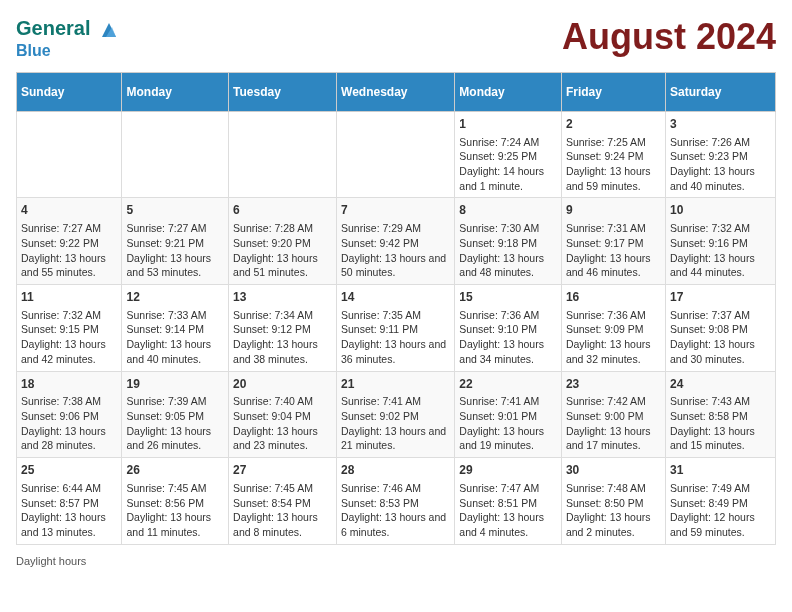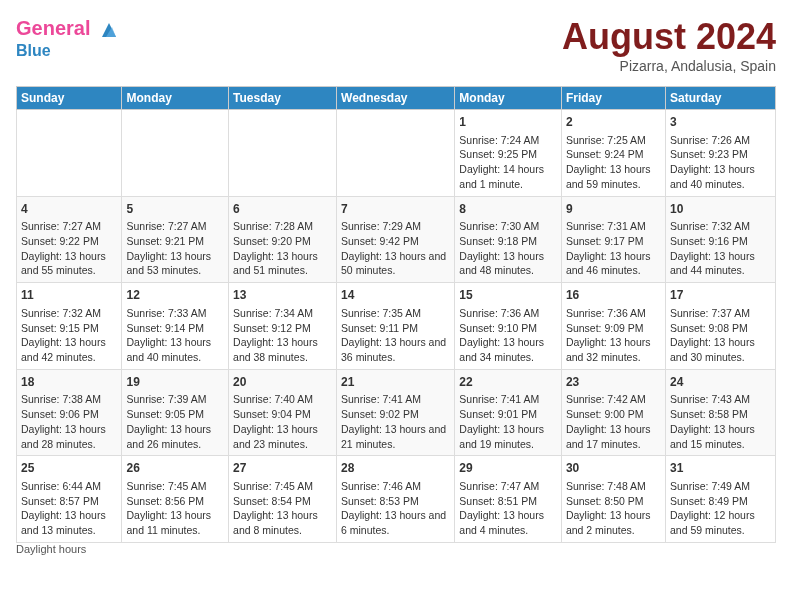--- a/index.html
+++ b/index.html
@@ -36,21 +36,21 @@
       width: 100%;
       border-collapse: collapse;
       font-size: 11px;
     }
     thead tr {
       background-color: #2E86C1;
     }
     thead th {
       color: #fff;
       text-align: left;
-      padding: 4px 4px;
+      padding: 12px 4px;
       font-size: 12px;
       font-weight: bold;
       border: 1px solid #ccc;
     }
     tbody tr {
       vertical-align: top;
     }
     tbody td {
       border: 1px solid #ddd;
       padding: 4px;
@@ -67,45 +67,45 @@
     .day-num {
       font-weight: bold;
       font-size: 12px;
       display: block;
       margin-bottom: 2px;
     }
     .empty-cell {
       background: #fff !important;
     }
     .footer {
+      margin-top: 10px;
       font-size: 11px;
       color: #555;
     }
   </style>
 </head>
 <body>
 
 <div class="header-area">
   <div class="logo">
     <div>
       <div style="display:flex;align-items:center;">
         <div style="font-size:20px;font-weight:bold;color:#333;line-height:1.2;">
-          <span style="color:#ec4899;">General</span>
+          <span style="color:#0f766e;">General</span>
           <svg width="22" height="22" viewBox="0 0 22 22" style="vertical-align:middle;margin-left:2px;">
             <polygon points="4,18 11,4 18,18" fill="#2E86C1"></polygon>
             <polygon points="8,18 14,8 18,18" fill="#5DADE2" opacity="0.7"></polygon>
           </svg>
         </div>
       </div>
       <div style="font-size:16px;font-weight:bold;color:#2E86C1;line-height:1.2;">Blue</div>
     </div>
   </div>
   <div class="title-area">
     <div class="month-year">August 2024</div>
-    <div class="location">Pizarra, Andalusia, Spain</div>
   </div>
 </div>
 
 <table>
   <thead>
     <tr>
     <th>Sunday</th>
         <th>Monday</th>
         <th>Tuesday</th>
         <th>Wednesday</th>

